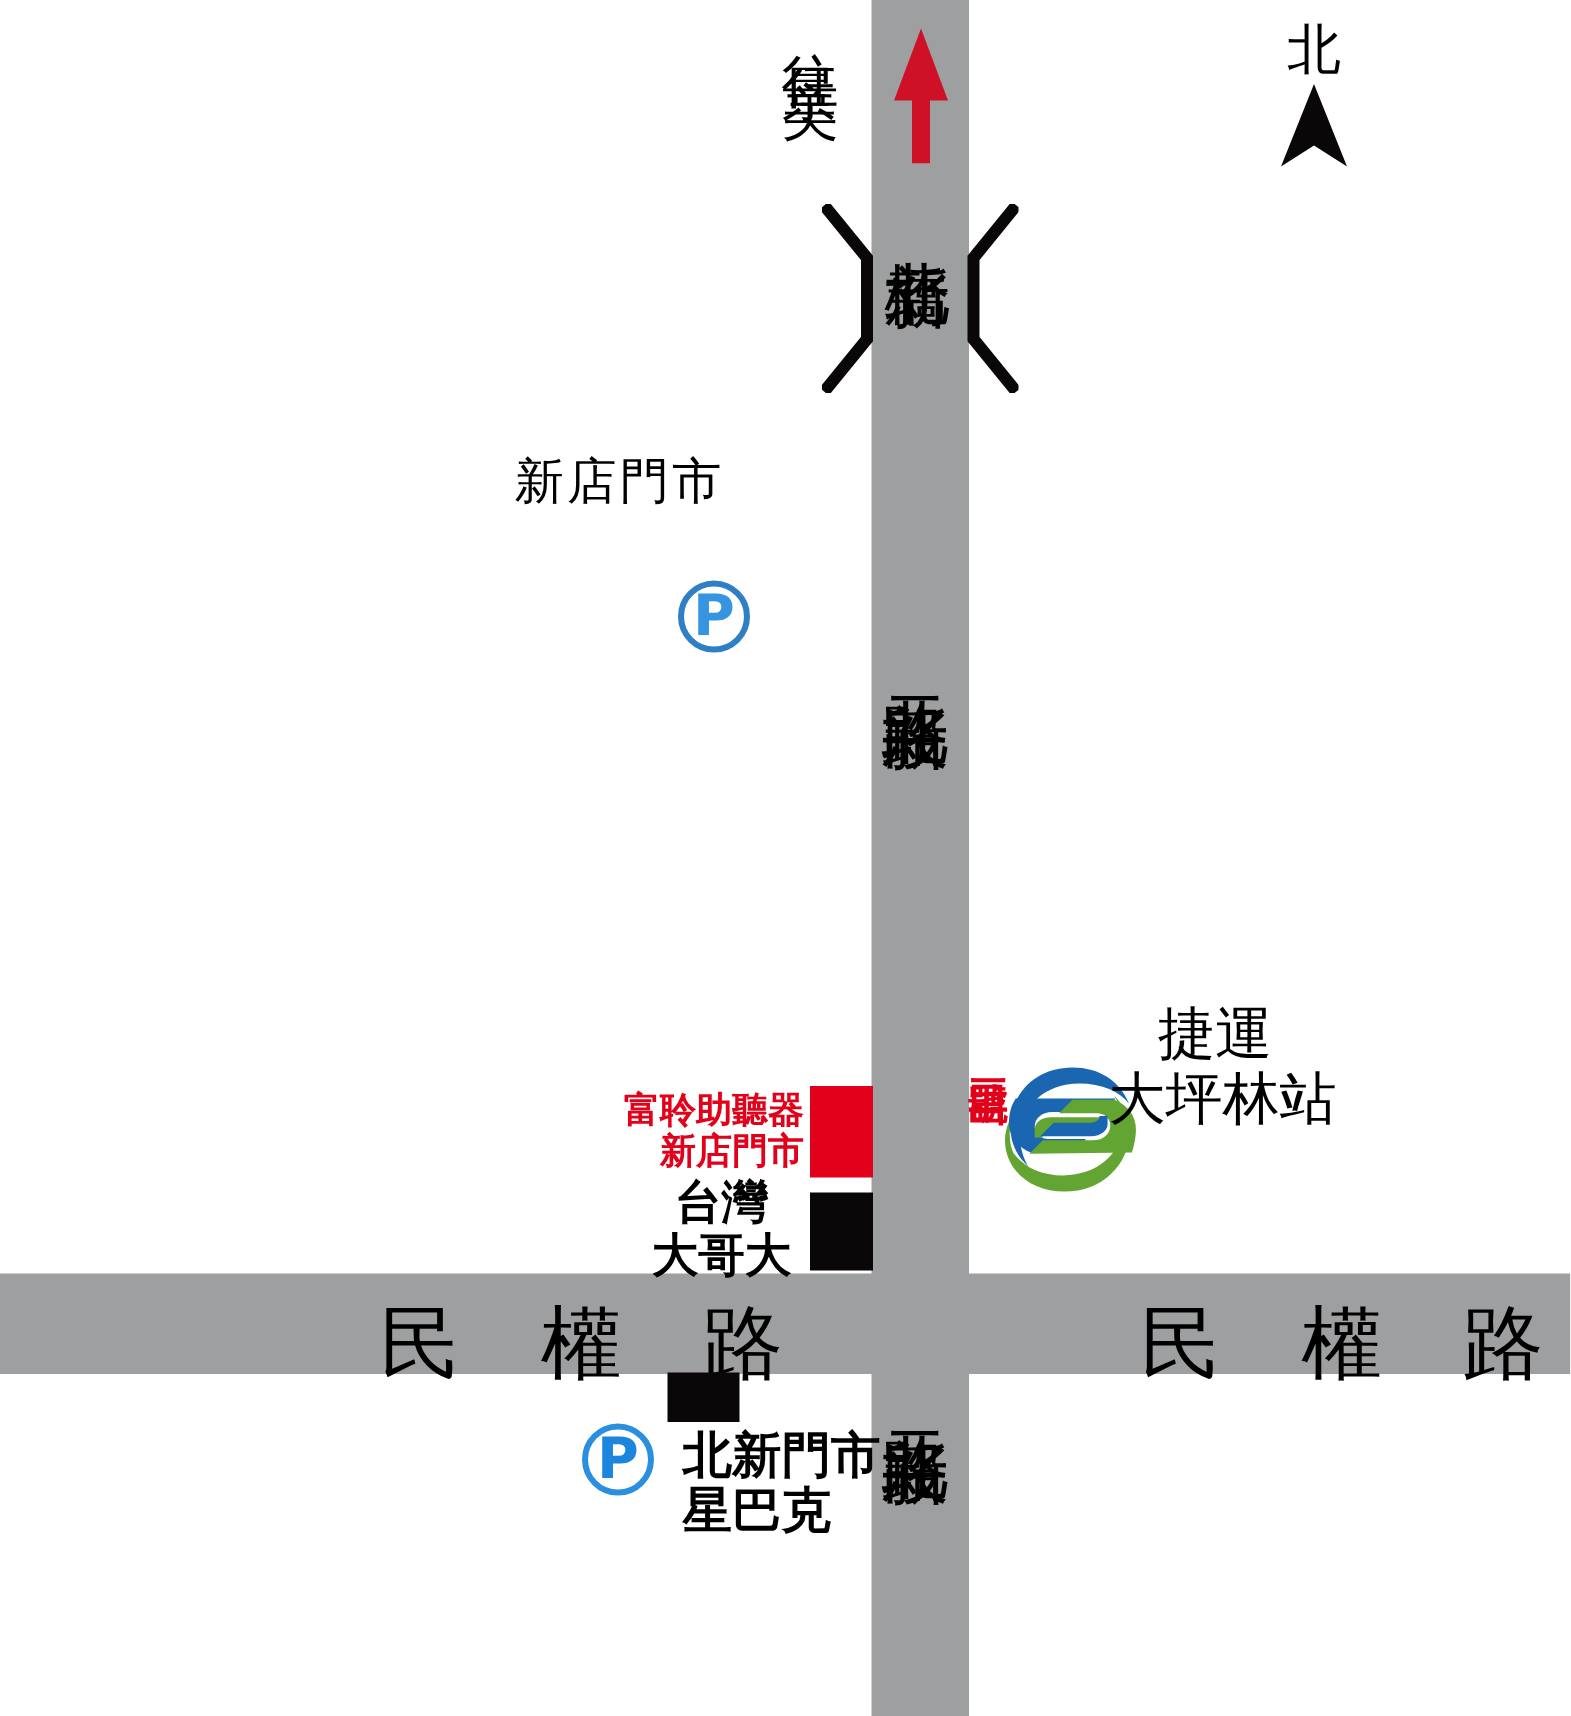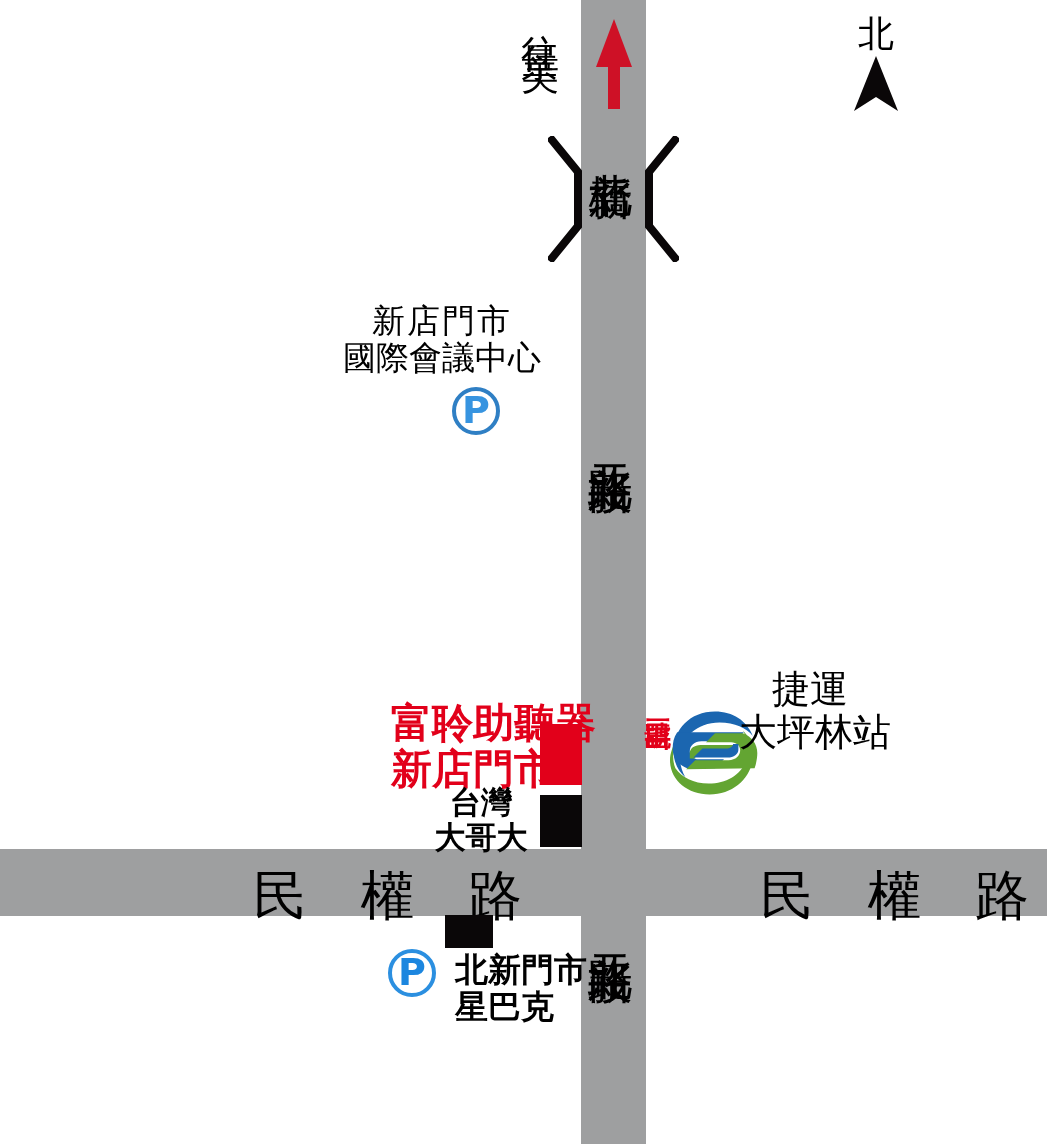--- a/index.html
+++ b/index.html
@@ -163,22 +163,22 @@
     left: 343px;
     top: 303px;
     font-size: 33px;
     color: #000;
     text-align: center;
     letter-spacing: 0px;
   }
   #label-convention-center .l1 { letter-spacing: 2px; }
   #label-fuling {
     left: 391px;
-    top: 701px;
-    font-size: 41px;
+    top: 727px;
+    font-size: 24px;
     color: #e2001a;
     font-weight: 700;
     text-align: right;
     width: 145px;
   }
   #label-taiwanmobile {
     left: 428px;
     top: 785px;
     font-size: 31px;
     color: #000;
@@ -273,21 +273,20 @@
 
   <div class="vlabel" id="label-beixin-bridge">北新橋</div>
 
   <div class="vlabel" id="label-beixin-rd-upper">北新路二段</div>
   <div class="vlabel" id="label-beixin-rd-lower">北新路二段</div>
   <div class="hlabel" id="label-minquan-left">民 權 路</div>
   <div class="hlabel" id="label-minquan-right">民 權 路</div>
 
   <div class="poi-text" id="label-convention-center">
     <div class="l1">新店門市</div>
-    <div class="l2">國際會議中心</div>
   </div>
   <div class="parking-icon" id="parking-icon-convention">
     <span>P</span>
   </div>
 
   <div class="poi-text" id="label-fuling">
     <div>富聆助聽器</div>
     <div>新店門市</div>
   </div>
   <div class="block" id="block-fuling"></div>

